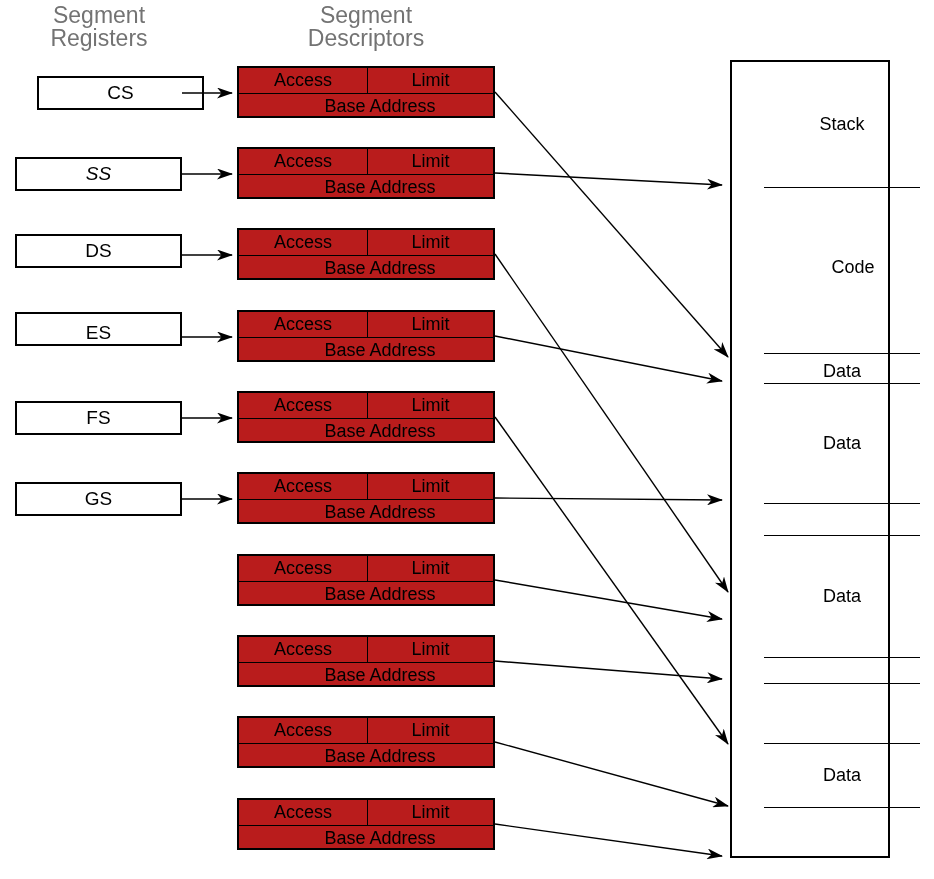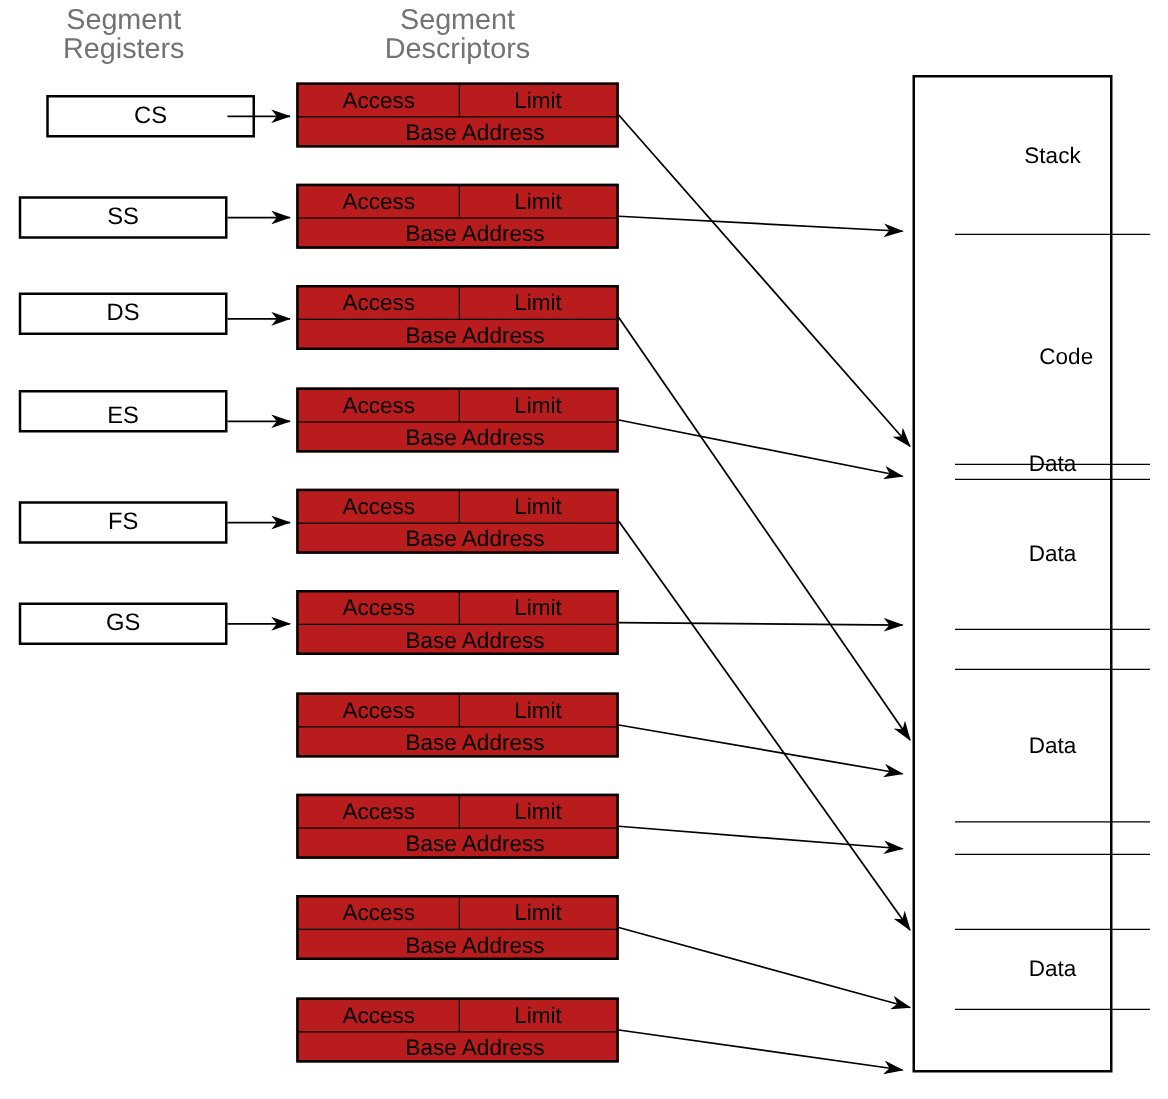--- a/index.html
+++ b/index.html
@@ -124,21 +124,21 @@
 
   <div class="col-title" id="title-registers">Segment
 Registers</div>
   <div class="col-title" id="title-descriptors">Segment
 Descriptors</div>
 
   <div id="registers-column">
       <div class="reg-box" style="top: 76px; margin-left: 22px;">
         <span>CS</span>
       </div>
-      <div class="reg-box" style="top: 157px;">
+      <div class="reg-box" style="top: 157px; font-style: italic;">
         <span>SS</span>
       </div>
       <div class="reg-box" style="top: 234px;">
         <span>DS</span>
       </div>
       <div class="reg-box" style="top: 312px; align-items: flex-end;">
         <span>ES</span>
       </div>
       <div class="reg-box" style="top: 401px;">
         <span>FS</span>
@@ -217,21 +217,21 @@
           <div class="desc-limit">Limit</div>
         </div>
         <div class="desc-base">Base Address</div>
       </div>
     </div>
 
   <div id="memory-block">
       <div class="mem-seg" style="top: 0px; height: 126px;">
         <span>Stack</span>
       </div>
-      <div class="mem-seg" style="top: 138px; height: 172px; padding-left: 22px;">
+      <div class="mem-seg" style="top: 120px; height: 172px; padding-left: 22px;">
         <span>Code</span>
       </div>
       <div class="mem-seg" style="top: 298px; height: 24px;">
         <span>Data</span>
       </div>
       <div class="mem-seg" style="top: 322px; height: 120px;">
         <span>Data</span>
       </div>
       <div class="mem-seg" style="top: 442px; height: 32px;">
         <span></span>

